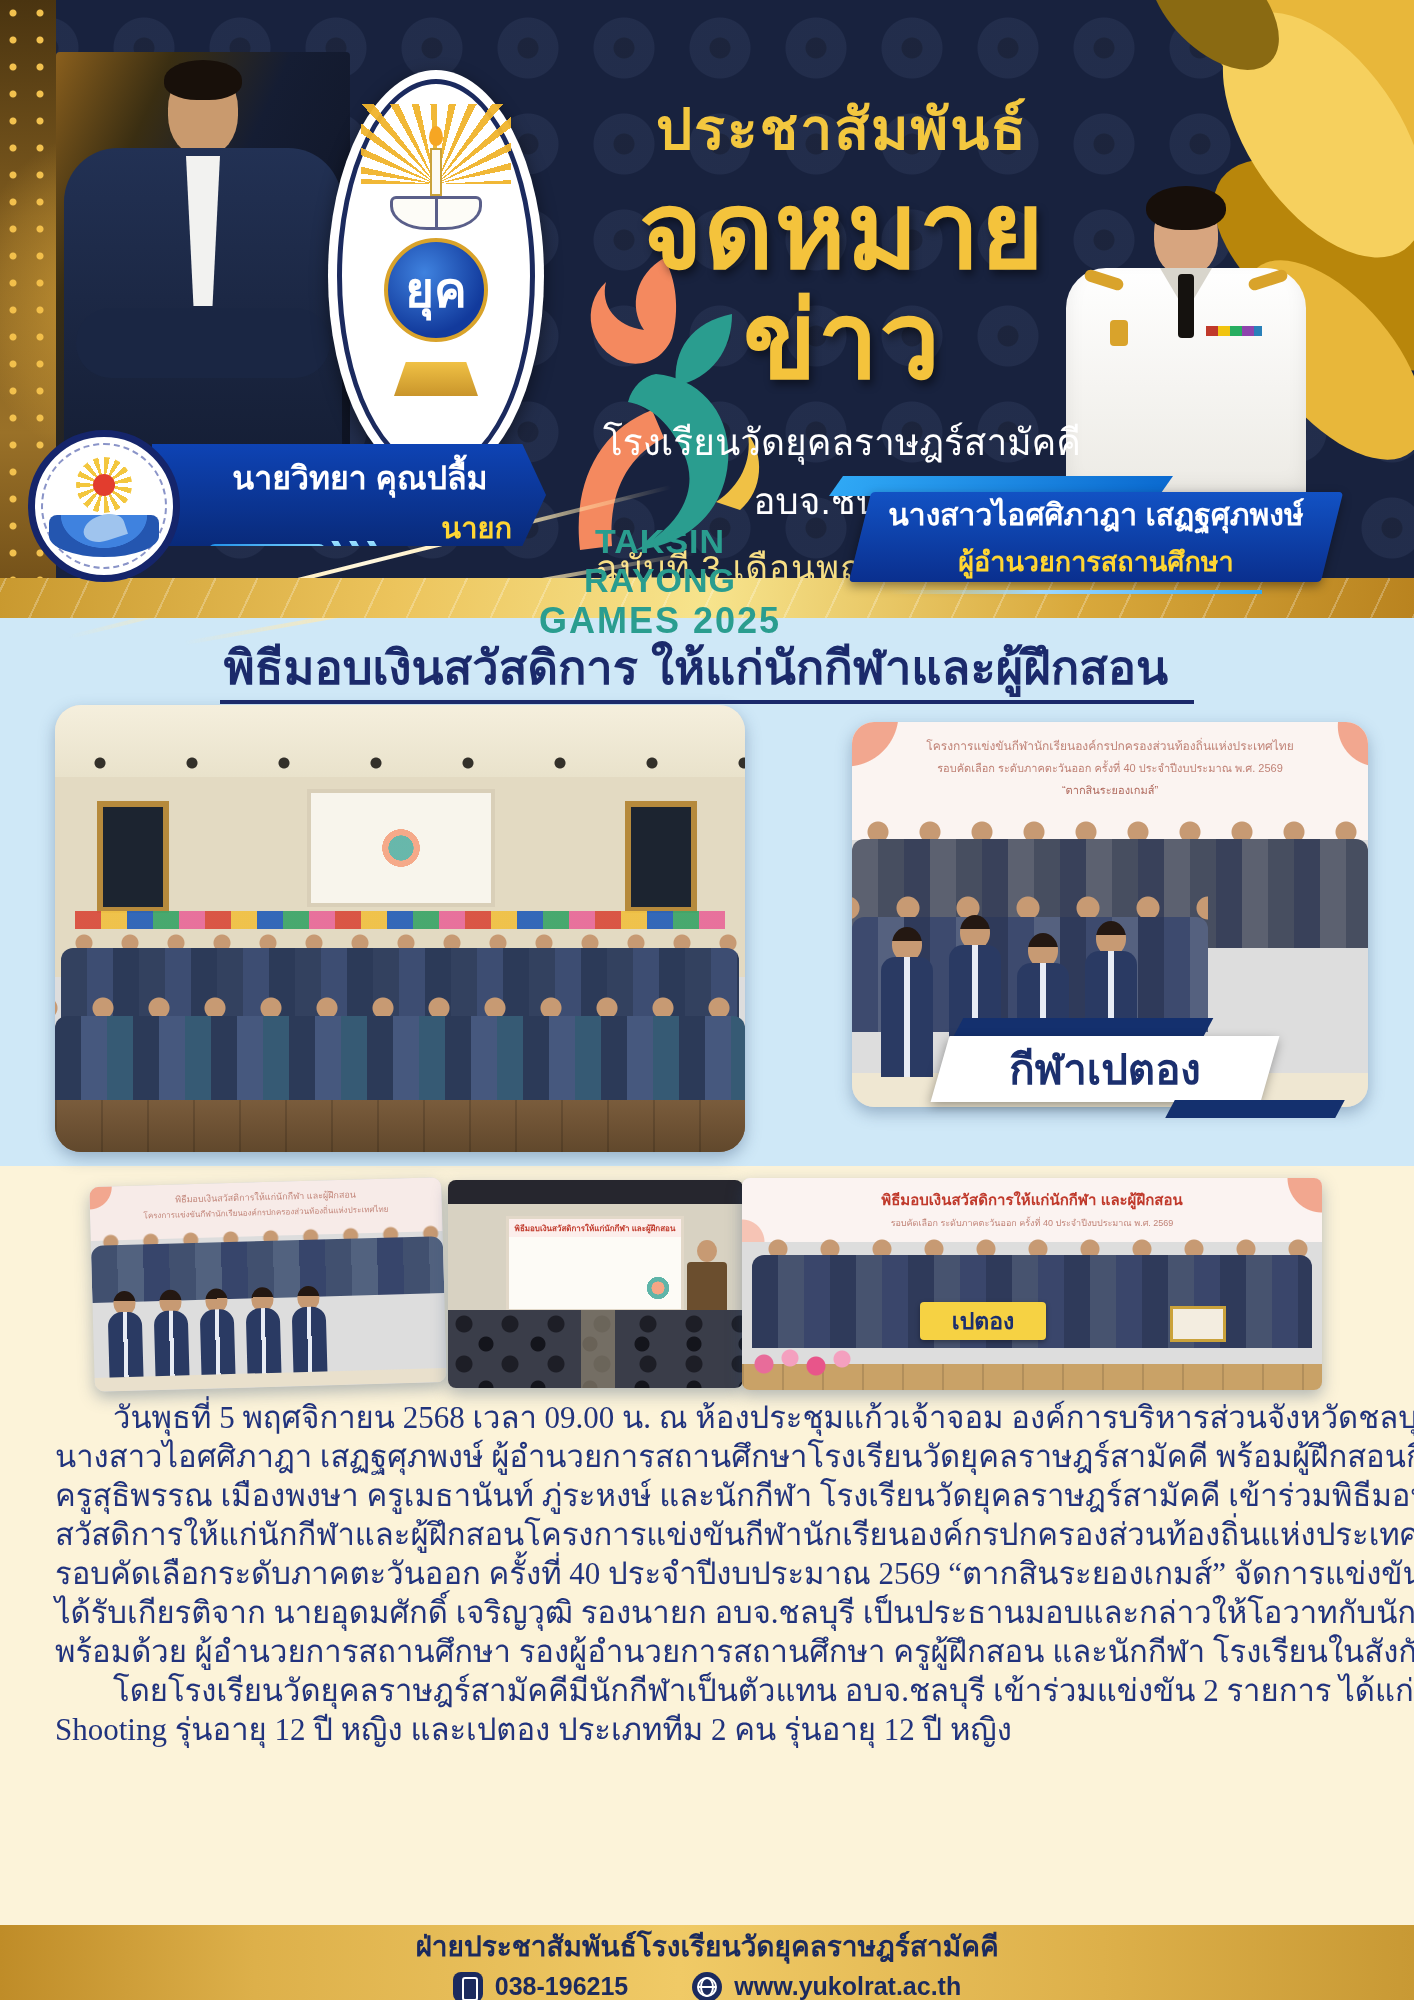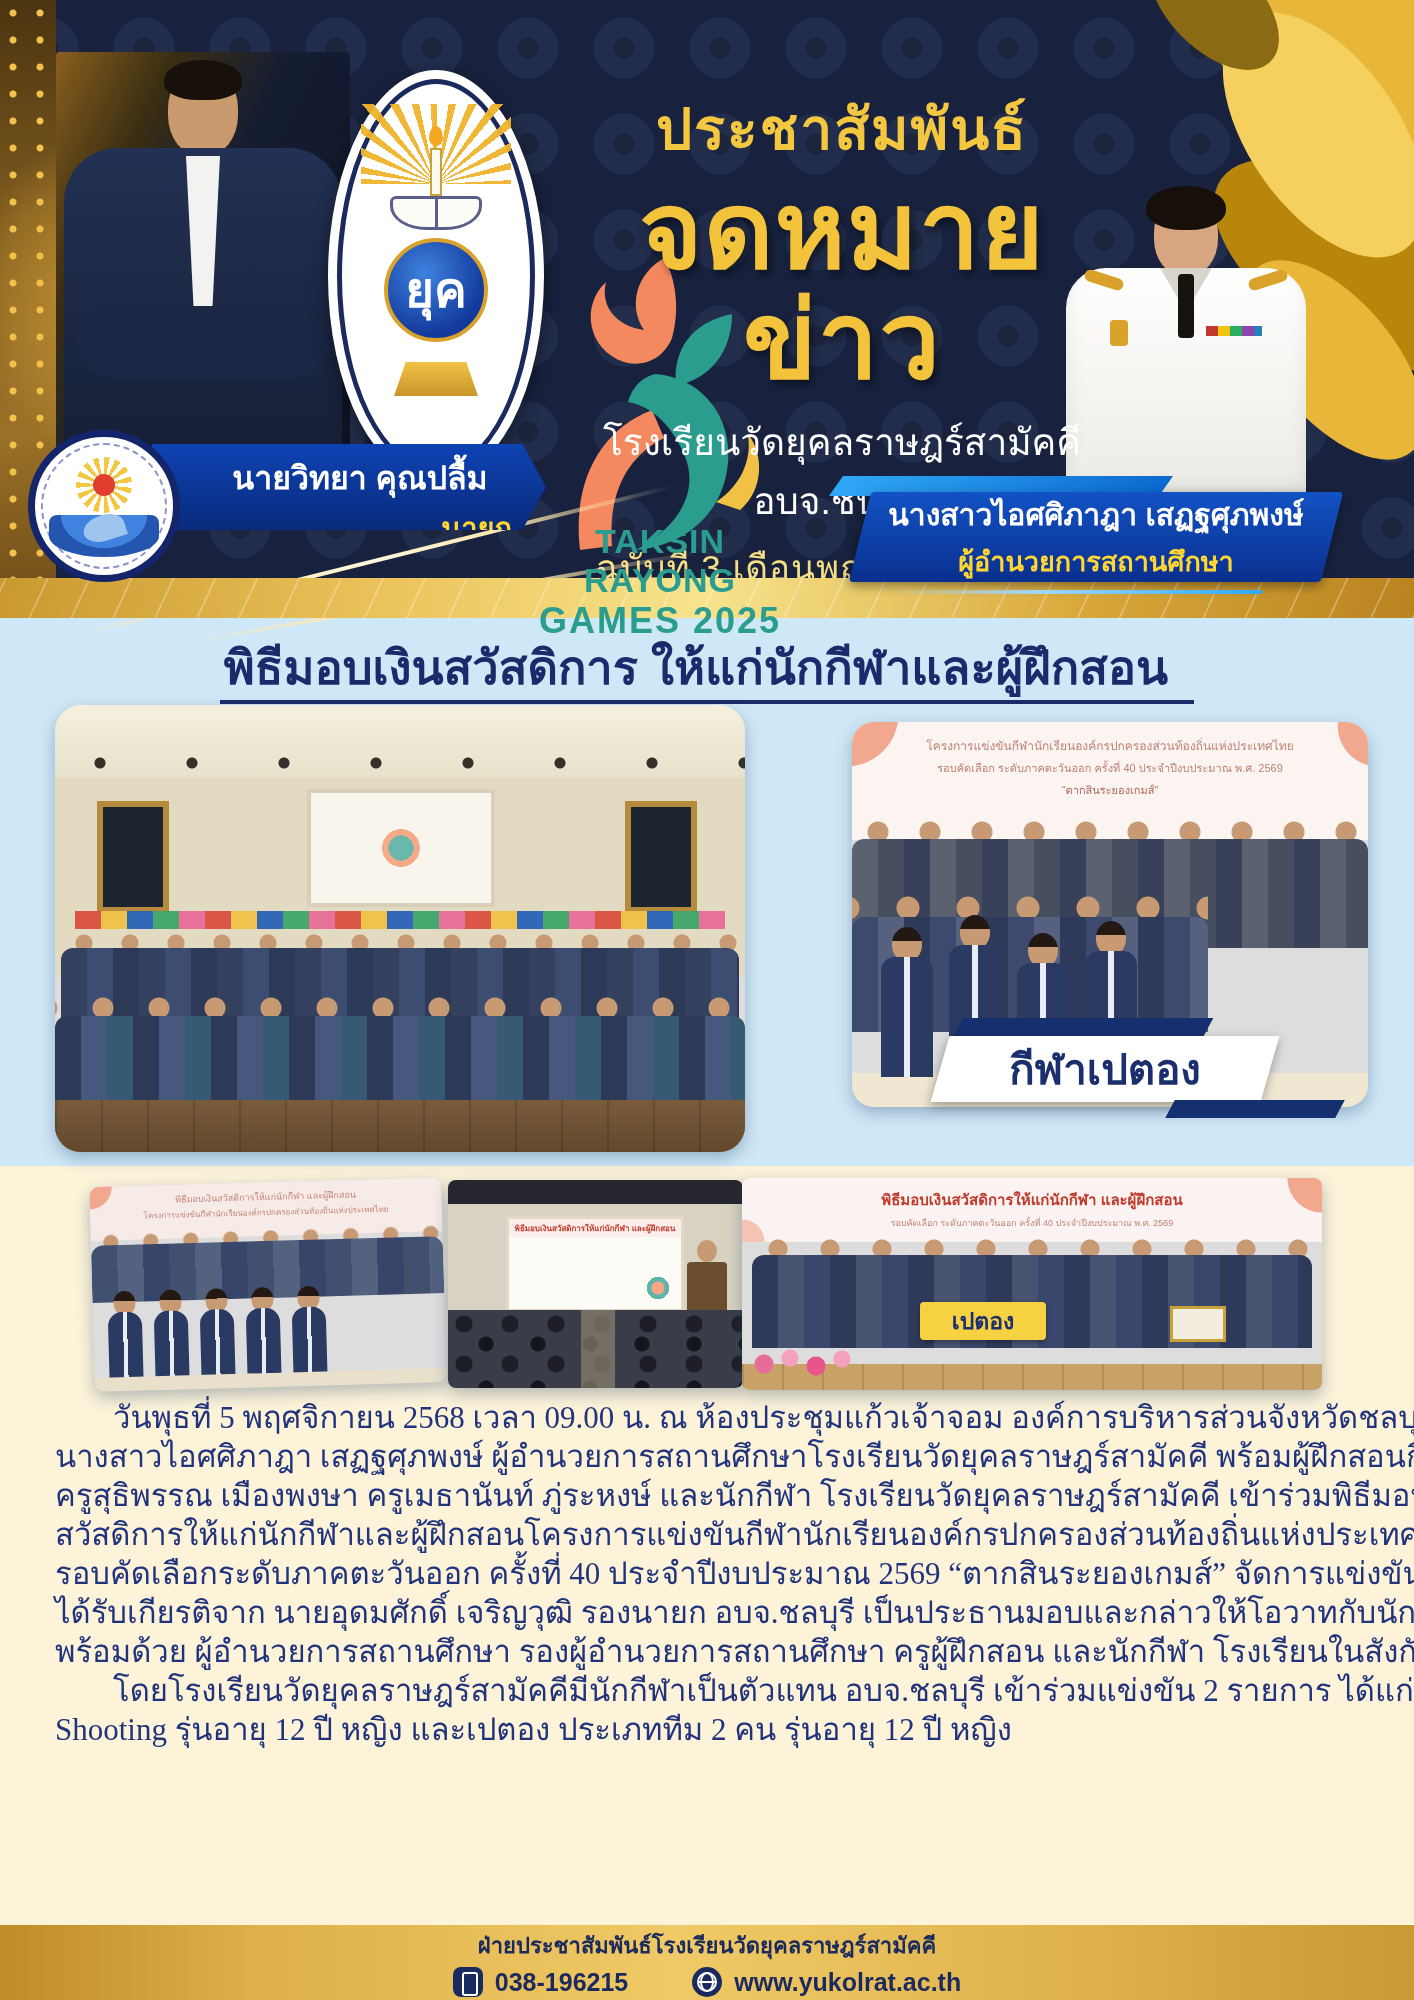--- a/index.html
+++ b/index.html
@@ -108,21 +108,21 @@
   .pao-sun { position:absolute; left:50%; top:20px; width:56px; height:56px; margin-left:-28px; border-radius:50%;
     background:repeating-conic-gradient(#f3c73f 0 12deg, #fff 12deg 24deg); }
   .pao-sun::after { content:""; position:absolute; left:50%; top:50%; width:22px; height:22px;
     margin:-11px 0 0 -11px; border-radius:50%; background:#e23d2e; }
   .pao-sea { position:absolute; left:14px; right:14px; bottom:18px; height:42px;
     background:radial-gradient(ellipse at 50% 0,#3f82df 0 55%, #2456b0 56% 100%);
     border-radius:8px 8px 50% 50%; }
   .pao-dolphin { position:absolute; left:50%; bottom:34px; width:42px; height:26px; margin-left:-21px;
     border-radius:50% 50% 0 50%; background:#9fc4ee; transform:rotate(-18deg); }
 
-  .mayor-ribbon { position:absolute; left:152px; top:444px; width:394px; height:86px; z-index:5;
+  .mayor-ribbon { position:absolute; left:152px; top:444px; width:394px; height:102px; z-index:5;
     background:linear-gradient(180deg,#0e43b4,#092a7a);
     clip-path:polygon(0 0,94% 0,100% 50%,94% 100%,0 100%);
     padding:8px 34px 4px 56px; }
   .mayor-name { font-size:32px; font-weight:bold; color:#fff; text-align:center; }
   .mayor-row { display:flex; align-items:center; margin-top:2px; }
   .mayor-bar { width:120px; height:14px; border-radius:7px;
     background:linear-gradient(90deg,#1f8fe8,#7fd7ff); }
   .chev { width:13px; height:20px; margin-left:5px; background:linear-gradient(180deg,#9fe2ff,#2fa8f5);
     clip-path:polygon(0 0,55% 0,100% 50%,55% 100%,0 100%,45% 50%); }
   .mayor-title { flex:1; text-align:right; font-size:29px; font-weight:bold; color:#ffd633; }
@@ -279,21 +279,21 @@
   .body-text { position:absolute; left:55px; top:1398px; width:1308px; z-index:3;
     font-family:"Liberation Serif", serif; color:#21337d; font-size:31px; line-height:39px; }
   .bline { text-align:justify; text-align-last:justify; white-space:nowrap; }
   .bline.last { text-align:left; text-align-last:left; }
   .bline.indent { text-indent:58px; }
 
   
   .footer { position:absolute; left:0; top:1925px; width:1414px; height:75px;
     background:linear-gradient(90deg,#bf8c28 0%,#ddb04a 18%,#f0ca66 48%,#ddb04a 78%,#c89934 100%);
     display:flex; flex-direction:column; align-items:center; justify-content:center; gap:4px; }
-  .footer-org { font-size:22px; font-weight:800; color:#1b2a5e; }
+  .footer-org { font-size:28px; font-weight:800; color:#1b2a5e; }
   .footer-row { display:flex; align-items:center; gap:64px; color:#1b2a5e; font-size:25px; font-weight:bold; }
   .f-item { display:flex; align-items:center; gap:12px; }
   .phone-icon { position:relative; width:30px; height:30px; border-radius:8px; background:#1b2a5e; }
   .phone-icon::before { content:""; position:absolute; left:9px; top:5px; width:12px; height:20px;
     border:2px solid #fff; border-radius:3px; }
   .globe-icon { position:relative; width:30px; height:30px; border-radius:50%; background:#1b2a5e; }
   .globe-icon::before { content:""; position:absolute; inset:5px; border:2px solid #fff; border-radius:50%;
     background:linear-gradient(#fff,#fff) center/100% 2px no-repeat; }
   .globe-icon::after { content:""; position:absolute; left:50%; top:5px; bottom:5px; width:10px;
     margin-left:-7px; border:2px solid #fff; border-radius:50%; }

